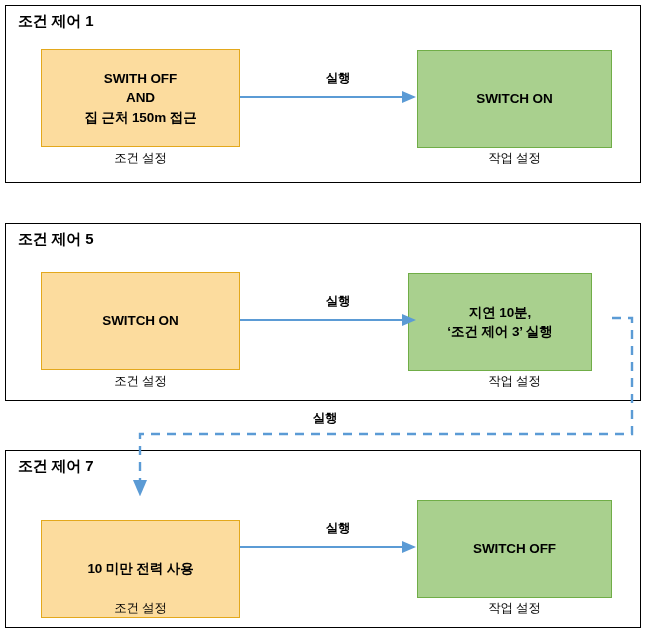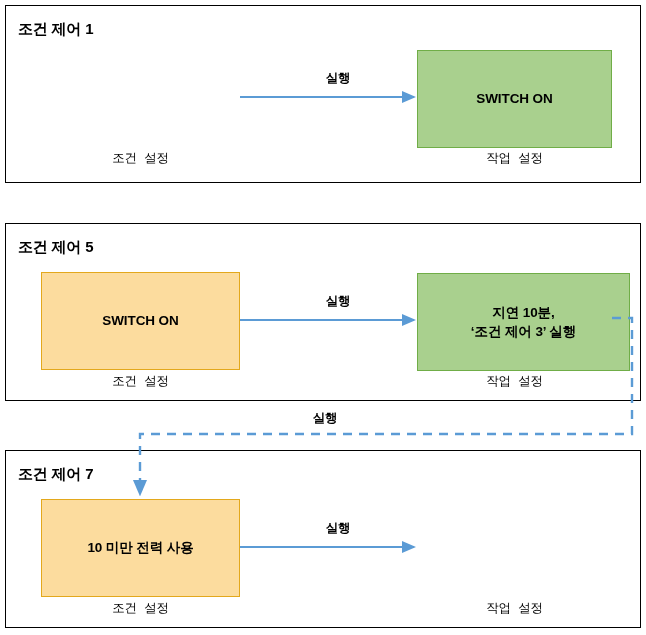--- a/index.html
+++ b/index.html
@@ -35,21 +35,20 @@
   #panel-3 { left: 5px;  top: 450px; width: 636px; height: 178px; }
 
   .panel-title {
     position: absolute;
     left: 12px;
     top: 6px;
     font-size: 15px;
     font-weight: bold;
     letter-spacing: -0.2px;
     white-space: nowrap;
-    margin-top: 8px;
   }
 
   
   .node {
     position: absolute;
     box-sizing: border-box;
     display: flex;
     align-items: center;
     justify-content: center;
     text-align: center;
@@ -68,21 +67,20 @@
     border: 1.2px solid #70AD47;
   }
 
   .caption {
     position: absolute;
     font-size: 12.5px;
     font-weight: normal;
     letter-spacing: -0.2px;
     text-align: center;
     white-space: nowrap;
-    font-family: Liberation Mono, monospace;
   }
 
   
   .edge-label {
     position: absolute;
     font-size: 12.5px;
     font-weight: bold;
     letter-spacing: -0.2px;
     text-align: center;
     white-space: nowrap;
@@ -99,51 +97,55 @@
 </style>
 </head>
 <body>
 
 <div class="canvas">
 
   <div class="panel" id="panel-1">
     <div class="panel-title">조건 제어 1</div>
   </div>
 
+  <div class="node cond" style="left:41px; top:49px; width:199px; height:98px;">SWITH OFF
+AND
+집 근처 150m 접근</div>
   <div class="caption" style="left:41px; top:150px; width:199px;">조건 설정</div>
 
   <div class="edge-label" style="left:258px; top:70px; width:160px;">실행</div>
 
   <div class="node action" style="left:417px; top:50px; width:195px; height:98px;">SWITCH ON</div>
   <div class="caption" style="left:417px; top:150px; width:195px;">작업 설정</div>
 
   <div class="panel" id="panel-2">
     <div class="panel-title">조건 제어 5</div>
   </div>
 
   <div class="node cond" style="left:41px; top:272px; width:199px; height:98px;">SWITCH ON</div>
   <div class="caption" style="left:41px; top:373px; width:199px;">조건 설정</div>
 
   <div class="edge-label" style="left:258px; top:293px; width:160px;">실행</div>
 
-  <div class="node action" style="left:417px; top:273px; width:213px; height:98px;">지연 10분,
+  <div class="node action" style="left:408px; top:273px; width:184px; height:98px;">지연 10분,
 ‘조건 제어 3’ 실행</div>
   <div class="caption" style="left:417px; top:373px; width:195px;">작업 설정</div>
 
   <div class="edge-label" style="left:265px; top:410px; width:120px;">실행</div>
 
   <div class="panel" id="panel-3">
     <div class="panel-title">조건 제어 7</div>
   </div>
 
-  <div class="node cond" style="left:41px; top:499px; width:199px; height:98px;">10 미만 전력 사용</div>
+  <div class="node cond" style="left:41px; top:520px; width:199px; height:98px;">10 미만 전력 사용</div>
   <div class="caption" style="left:41px; top:600px; width:199px;">조건 설정</div>
 
   <div class="edge-label" style="left:258px; top:520px; width:160px;">실행</div>
 
+  <div class="node action" style="left:417px; top:500px; width:195px; height:98px;">SWITCH OFF</div>
   <div class="caption" style="left:417px; top:600px; width:195px;">작업 설정</div>
 
   <svg class="overlay" viewBox="0 0 646 635">
     <defs>
       <marker id="arrowhead" markerWidth="7" markerHeight="7" refX="6" refY="3" orient="auto" markerUnits="strokeWidth">
         <path d="M0,0 L7,3 L0,6 z" fill="#5B9BD5"></path>
       </marker>
       <marker id="arrowhead-dash" markerWidth="7" markerHeight="7" refX="6" refY="3" orient="auto" markerUnits="strokeWidth">
         <path d="M0,0 L7,3 L0,6 z" fill="#5B9BD5"></path>
       </marker>

